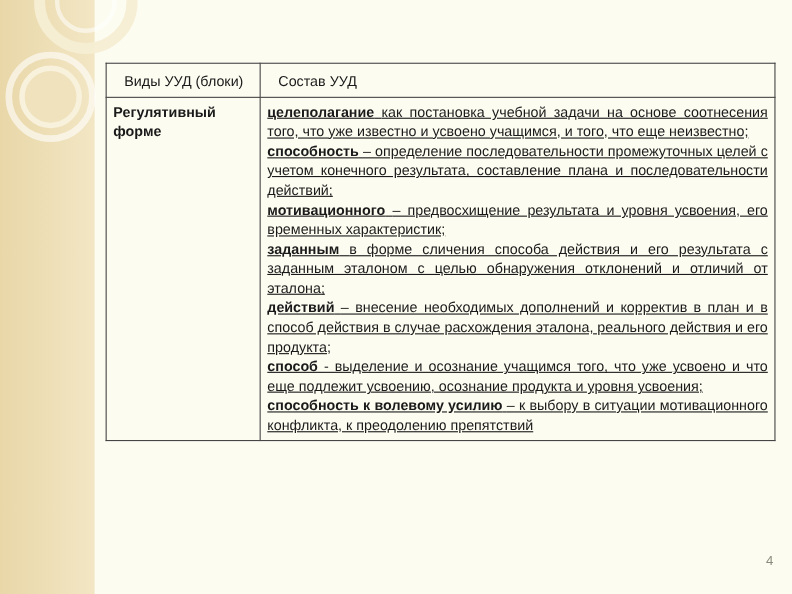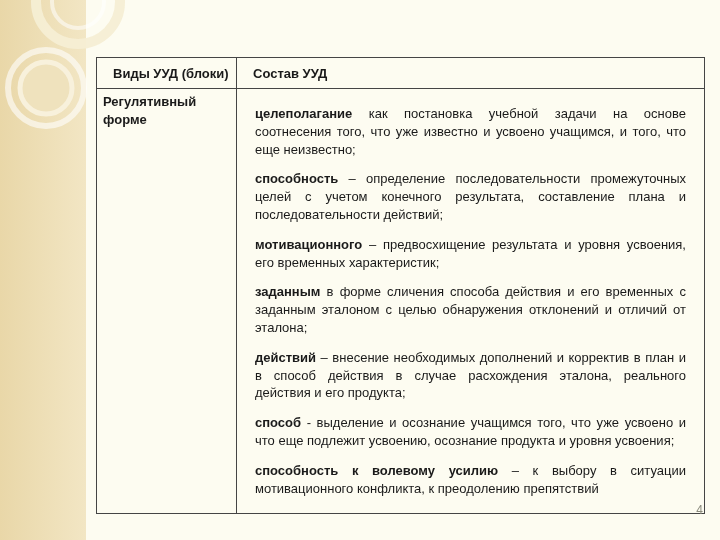--- a/index.html
+++ b/index.html
@@ -38,34 +38,35 @@
   }
   .uud-table th, .uud-table td {
     border: 1px solid #454545;
     vertical-align: top;
     text-align: left;
     padding: 4px 6px;
     font-size: 13px;
     background: transparent;
   }
   .uud-table th {
-    font-weight: bold;
+    font-weight: normal;
     height: 22px;
     vertical-align: middle;
     padding-left: 16px;
   }
   .col-block { width: 140px; }
   .block-cell {
     font-weight: bold;
     line-height: 17.5px;
   }
   .content-cell p.item {
-    margin: 12px;
+    margin: 0;
     text-align: justify;
     line-height: 17.8px;
+    text-decoration: underline;
   }
   .content-cell .term {
     font-weight: bold;
   }
   .page-number {
     position: absolute;
     right: 17px;
     bottom: 23px;
     font-size: 12px;
     color: #8b8b7d;
@@ -94,21 +95,21 @@
         <tr>
       <th>Виды УУД (блоки)</th>
       <th>Состав УУД</th>
     </tr>
     <tr>
       <td class="block-cell">Регулятивный форме</td>
       <td class="content-cell">
         <p class="item"><span class="term">целеполагание</span> <span>как постановка учебной задачи на основе соотнесения того, что уже известно и усвоено учащимся, и того, что еще неизвестно;</span></p>
         <p class="item"><span class="term">способность</span> <span>– определение последовательности промежуточных целей с учетом конечного результата, составление плана и последовательности действий;</span></p>
         <p class="item"><span class="term">мотивационного</span> <span>– предвосхищение результата и уровня усвоения, его временных характеристик;</span></p>
-        <p class="item"><span class="term">заданным</span> <span>в форме сличения способа действия и его временных с заданным эталоном с целью обнаружения отклонений и отличий от эталона;</span></p>
+        <p class="item"><span class="term">заданным</span> <span>в форме сличения способа действия и его результата с заданным эталоном с целью обнаружения отклонений и отличий от эталона;</span></p>
         <p class="item"><span class="term">действий</span> <span>– внесение необходимых дополнений и корректив в план и в способ действия в случае расхождения эталона, реального действия и его продукта;</span></p>
         <p class="item"><span class="term">способ</span> <span>- выделение и осознание учащимся того, что уже усвоено и что еще подлежит усвоению, осознание продукта и уровня усвоения;</span></p>
         <p class="item"><span class="term">способность к волевому усилию</span> <span>– к выбору в ситуации мотивационного конфликта, к преодолению препятствий</span></p>
       </td>
     </tr>
   </tbody>
     </table>
 
   <div class="page-number">4</div>
 

